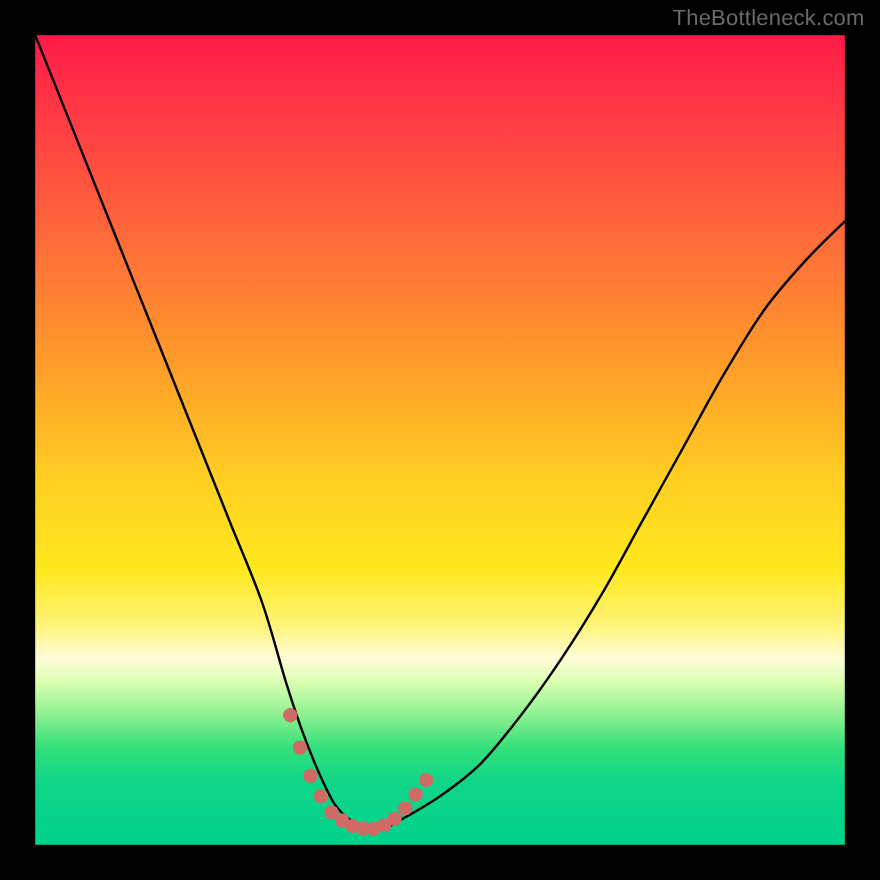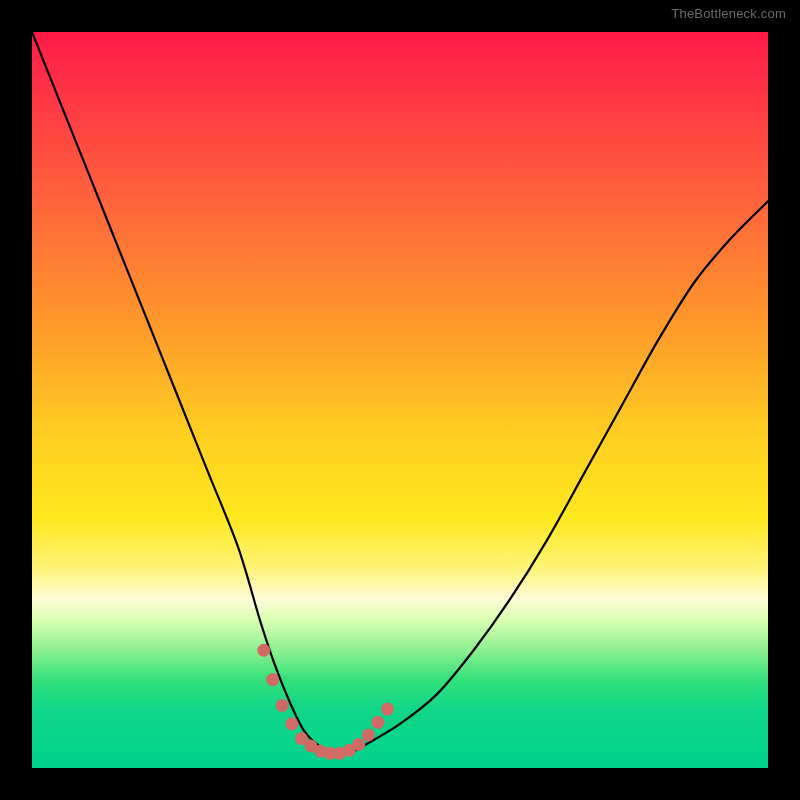--- a/index.html
+++ b/index.html
@@ -38,21 +38,21 @@
       #8cf090 84%,
       #34e07a 88%,
       #10d688 92%,
       #00d28c 100%);
   }
   .watermark {
     position: absolute;
     top: 6px;
     right: 14px;
     color: #6b6b6b;
-    font-size: 13px;
+    font-size: 20px;
     letter-spacing: 0.2px;
     user-select: none;
   }
   svg.curve {
     position: absolute;
     left: 32px;
     top: 32px;
     width: 736px;
     height: 736px;
     overflow: visible;

